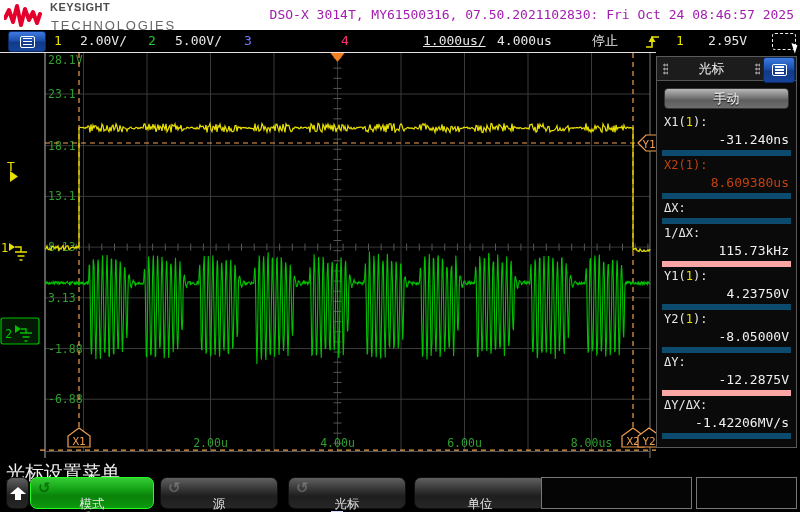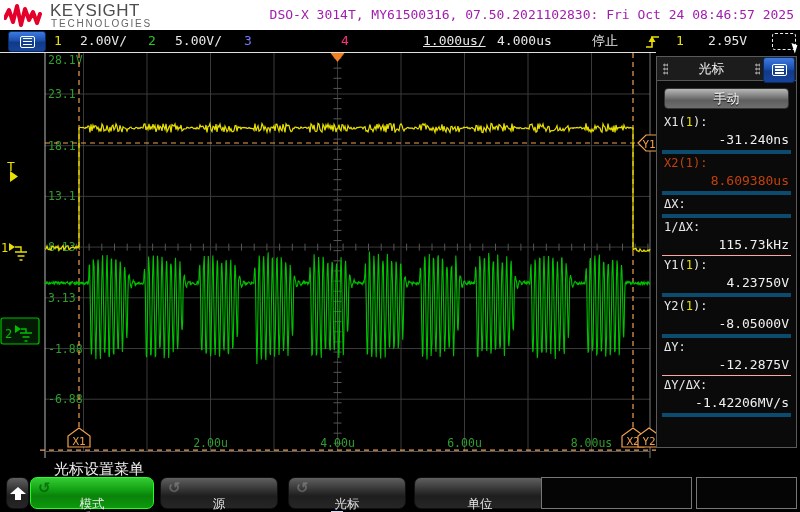--- a/index.html
+++ b/index.html
@@ -2,23 +2,23 @@
 <html><head>
 <meta charset="utf-8">
 <style>
   html,body{margin:0;padding:0;background:#000;}
   #screen{position:relative;width:800px;height:512px;background:#000;overflow:hidden;
           font-family:"DejaVu Sans",sans-serif;}
   
   #header{position:absolute;left:0;top:0;width:800px;height:30px;background:#fff;}
   #logo-wave{position:absolute;left:4px;top:2px;}
   #logo-name{position:absolute;left:50px;top:1px;font-family:"Liberation Sans",sans-serif;
-             font-weight:normal;font-size:17px;color:#4d4d4d;letter-spacing:0.5px;}
+             font-weight:bold;font-size:11px;color:#4d4d4d;letter-spacing:0.5px;}
   #logo-sub{position:absolute;left:51px;top:18px;font-family:"Liberation Sans",sans-serif;
-            font-size:10px;color:#666;letter-spacing:1.8px;}
+            font-size:13px;color:#666;letter-spacing:1.8px;}
   #hdr-info{position:absolute;right:6px;top:7px;font-family:"DejaVu Sans Mono",monospace;
             font-size:13px;color:#a21caf;white-space:pre;}
   
   #toolbar{position:absolute;left:0;top:30px;width:800px;height:23px;background:#000;
            font-family:"DejaVu Sans Mono",monospace;font-size:13px;color:#e8e8e8;}
   #toolbar .tb{position:absolute;top:2px;line-height:18px;white-space:pre;}
   .bluebtn{background:linear-gradient(#3f7ae0,#1a4fae 45%,#113a88 55%,#16439a);
            border:1px solid #0a2a66;border-radius:3px;display:flex;align-items:center;justify-content:center;}
   #tb-menu{position:absolute;left:8px;top:1px;width:36px;height:19px;}
   .listicon{width:15px;height:12px;border:1.5px solid #fff;border-radius:2px;
@@ -38,28 +38,28 @@
   #sb-title{position:relative;height:23px;background:#1c1c1c;border-bottom:1px solid #555;
             display:flex;align-items:center;}
   #sb-title .grip{width:5px;height:12px;margin:0 6px;
         background-image:radial-gradient(#9a9a9a 1px,transparent 1.2px);background-size:3px 4px;}
   #sb-title .t{flex:1;text-align:center;color:#f0f0f0;font-size:13px;}
   #sb-menu{position:absolute;right:1px;top:0px;width:30px;height:24px;z-index:3;}
   #sb-manual{margin:7px 7px 4px 7px;height:19px;border-radius:4px;border:1px solid #333;
              background:linear-gradient(#b8b8b8,#7d7d7d 40%,#5e5e5e 60%,#6e6e6e);
              color:#fff;font-size:13px;text-align:center;line-height:19px;
              text-shadow:0 1px 1px #000;}
-  .srow{margin:0 5px;padding:2px 2px 3px 2px;border-bottom:4px solid #0c4a6e;}
-  .srow.thick{border-bottom:1px solid #fca5a5;}
+  .srow{margin:0 5px;padding:2px 2px 3px 2px;border-bottom:6px solid #0c4a6e;}
+  .srow.thick{border-bottom:6px solid #fca5a5;}
   .srow .lab{font-size:12px;color:#e8e8e8;}
   .srow .lab .chn{color:#e8e000;}
   .srow .val{font-size:13px;color:#f0f0f0;text-align:right;margin-top:3px;}
   .srow.accent .lab,.srow.accent .val,.srow.accent .lab .chn{color:#c2410c;}
   
-  #menu-label{position:absolute;left:6px;top:460px;font-size:15px;color:#f0f0f0;margin-left:48px;}
+  #menu-label{position:absolute;left:6px;top:460px;font-size:19px;color:#f0f0f0;}
   .softkey{position:absolute;top:477px;height:32px;border-radius:7px;box-sizing:border-box;
            background:linear-gradient(#606060,#333 40%,#1e1e1e 60%,#262626);
            border:1px solid #101010;color:#e8e8e8;text-align:center;font-size:12.5px;}
   .softkey .icon-rot{position:absolute;left:7px;top:1px;font-size:15px;font-weight:bold;
                      color:rgba(255,255,255,0.22);}
   .softkey.active{background:linear-gradient(#35cc35,#12a012 40%,#0a820a 60%,#0d990d);
                   border:1px solid #2f2;}
   .softkey.active .icon-rot{color:rgba(0,60,0,0.55);}
   .softkey .l1{margin-top:18px;line-height:15px;}
   .softkey .l2{line-height:14px;}

